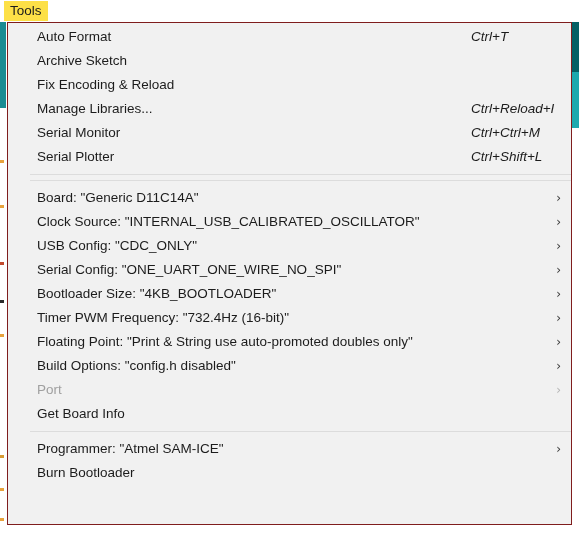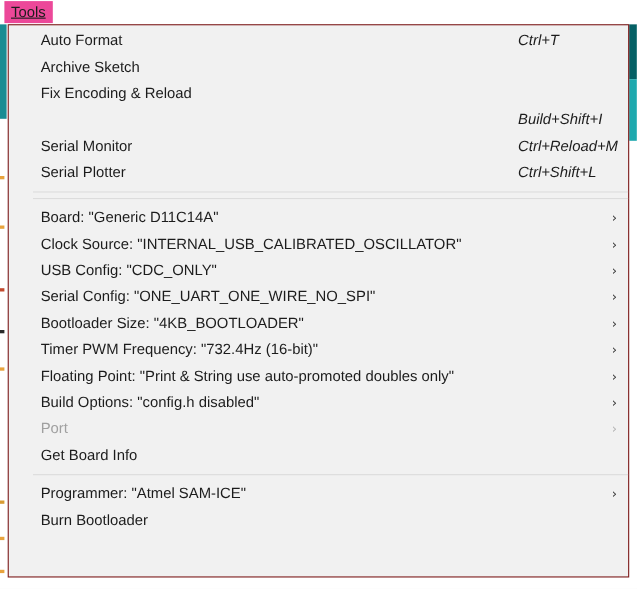--- a/index.html
+++ b/index.html
@@ -67,22 +67,21 @@
     top: 1px;
     height: 20px;
     line-height: 20px;
     padding: 0 6px;
     font-size: 13.5px;
     color: #1c1c1c;
     white-space: nowrap;
     cursor: default;
   }
   .menubar-item.active {
-    background: #ec4899;
-    text-decoration: underline;
+    background: #fde047;
   }
   #menubar-tools { left: 4px; }
   #menubar-help  { left: 48px; margin-top: 39px; }
 
   
   #tools-menu {
     position: absolute;
     left: 7px;
     top: 22px;
     width: 565px;
@@ -158,22 +157,22 @@
 <div id="menubar">
   <div id="menubar-tools" class="menubar-item active">Tools</div>
   <div id="menubar-help" class="menubar-item">Help</div>
 </div>
 
 <div id="tools-menu">
   <div class="menu-list" id="menu-list">
       <div class="menu-item"><span class="label">Auto Format</span><span class="shortcut">Ctrl+T</span></div>
       <div class="menu-item"><span class="label">Archive Sketch</span></div>
       <div class="menu-item"><span class="label">Fix Encoding &amp; Reload</span></div>
-      <div class="menu-item"><span class="shortcut">Build+Shift+I</span></div>
-      <div class="menu-item"><span class="label">Serial Monitor</span><span class="shortcut">Ctrl+Reload+M</span></div>
+      <div class="menu-item"><span class="label">Manage Libraries...</span><span class="shortcut">Ctrl+Reload+I</span></div>
+      <div class="menu-item"><span class="label">Serial Monitor</span><span class="shortcut">Ctrl+Ctrl+M</span></div>
       <div class="menu-item"><span class="label">Serial Plotter</span><span class="shortcut">Ctrl+Shift+L</span></div>
       <div class="menu-separator"></div>
       <div class="menu-separator"></div>
       <div class="menu-item"><span class="label">Board: "Generic D11C14A"</span><span class="chevron">›</span></div>
       <div class="menu-item"><span class="label">Clock Source: "INTERNAL_USB_CALIBRATED_OSCILLATOR"</span><span class="chevron">›</span></div>
       <div class="menu-item"><span class="label">USB Config: "CDC_ONLY"</span><span class="chevron">›</span></div>
       <div class="menu-item"><span class="label">Serial Config: "ONE_UART_ONE_WIRE_NO_SPI"</span><span class="chevron">›</span></div>
       <div class="menu-item"><span class="label">Bootloader Size: "4KB_BOOTLOADER"</span><span class="chevron">›</span></div>
       <div class="menu-item"><span class="label">Timer PWM Frequency: "732.4Hz (16-bit)"</span><span class="chevron">›</span></div>
       <div class="menu-item"><span class="label">Floating Point: "Print &amp; String use auto-promoted doubles only"</span><span class="chevron">›</span></div>

